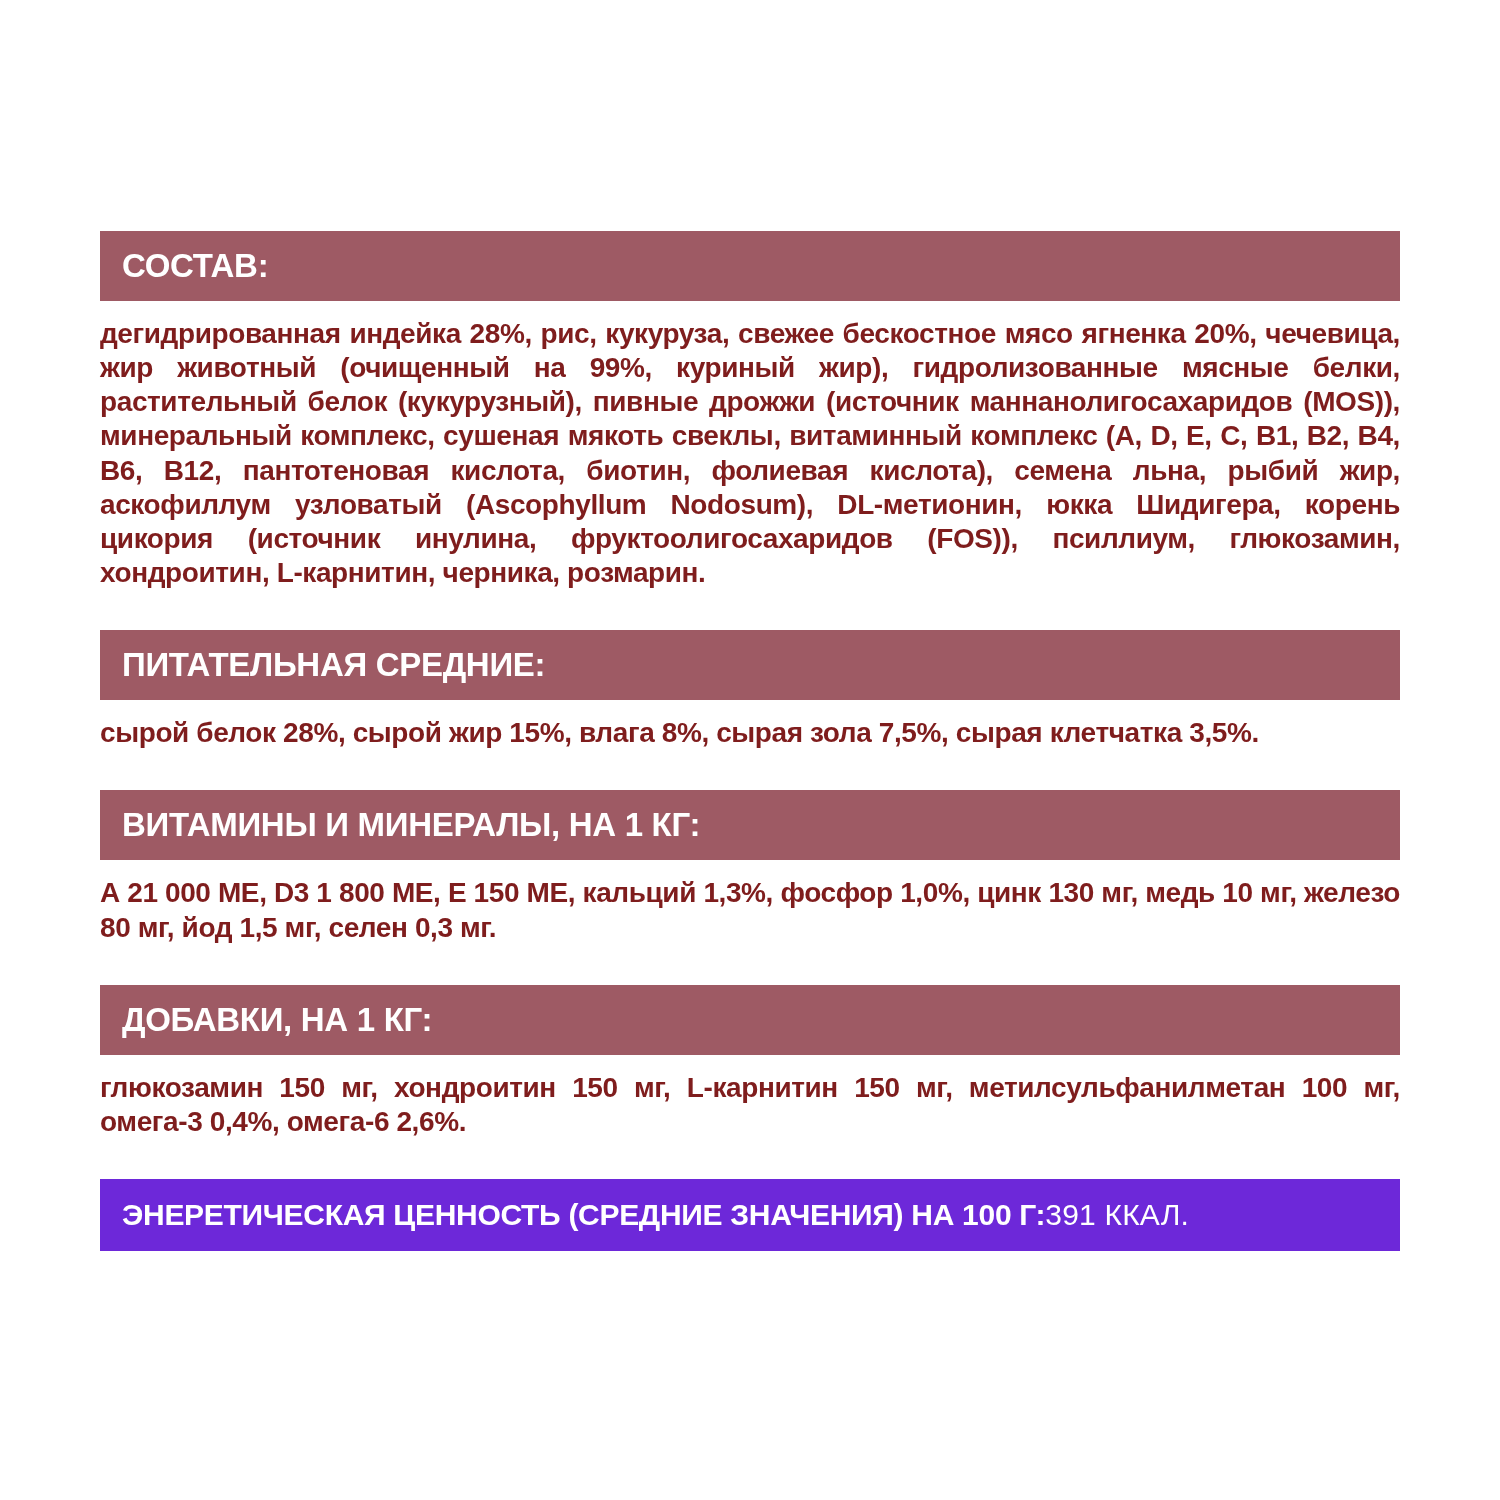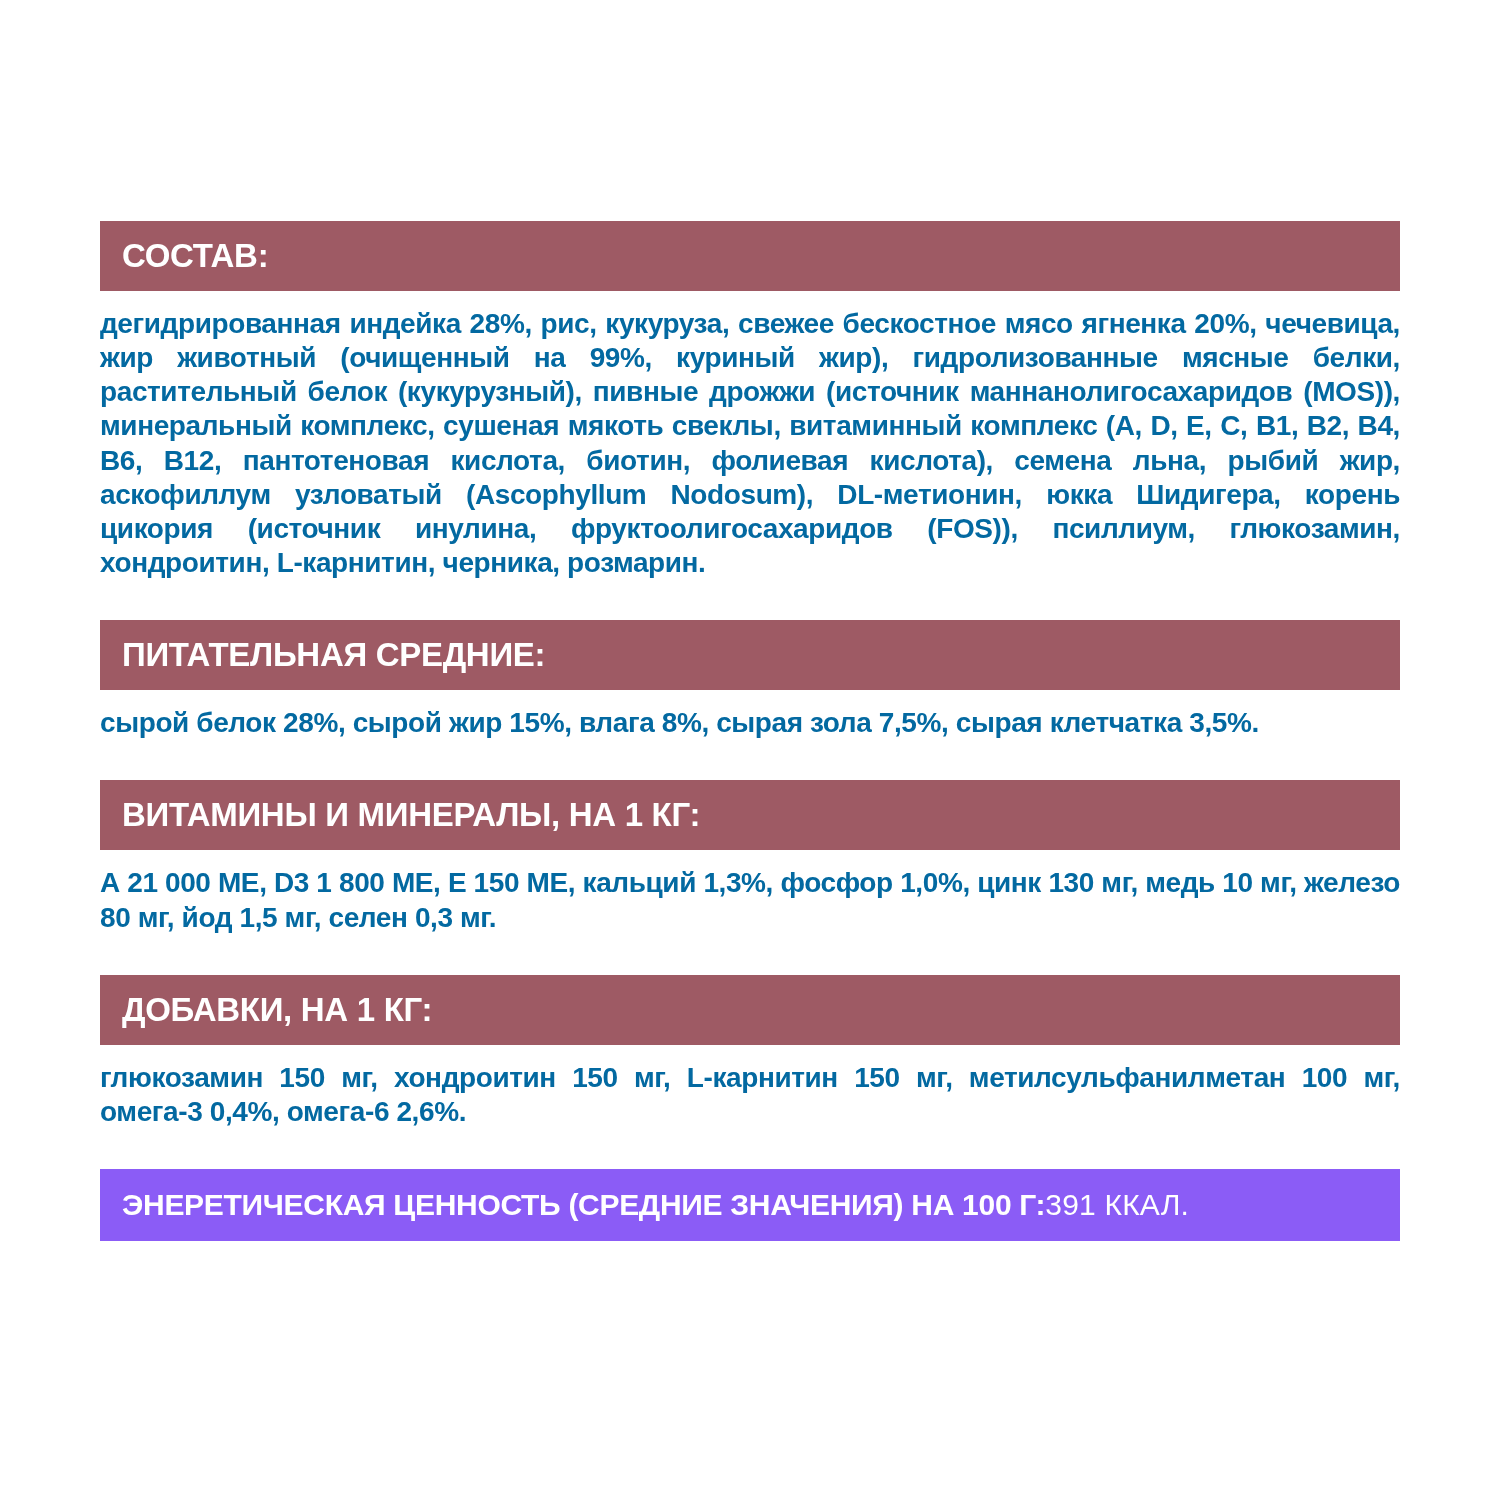--- a/index.html
+++ b/index.html
@@ -9,21 +9,21 @@
   }
   body {
     width: 1500px;
     height: 1500px;
     position: relative;
     overflow: hidden;
     font-family: "Liberation Sans", sans-serif;
   }
   .content {
     position: absolute;
-    top: 221px;
+    top: 231px;
     left: 100px;
     width: 1300px;
   }
   .section {
     margin: 0 0 0 0;
   }
   .bar {
     box-sizing: border-box;
     width: 100%;
     height: 70px;
@@ -35,32 +35,32 @@
   .bar-title {
     margin: 0;
     color: #ffffff;
     font-size: 33px;
     font-weight: 700;
     letter-spacing: -0.3px;
     white-space: nowrap;
   }
   .body-text {
     margin: 16px 0 40px 0;
-    color: #0369a1;
+    color: #7f1d1d;
     font-size: 28px;
     font-weight: 700;
     letter-spacing: -0.4px;
     line-height: 1.22;
     text-align: justify;
   }
   .energy-bar {
     box-sizing: border-box;
     width: 100%;
     height: 72px;
-    background: #8b5cf6;
+    background: #6d28d9;
     display: flex;
     align-items: center;
     padding: 16px 22px;
     white-space: nowrap;
   }
   .energy-label {
     color: #ffffff;
     font-size: 30px;
     font-weight: 700;
     letter-spacing: -0.3px;

